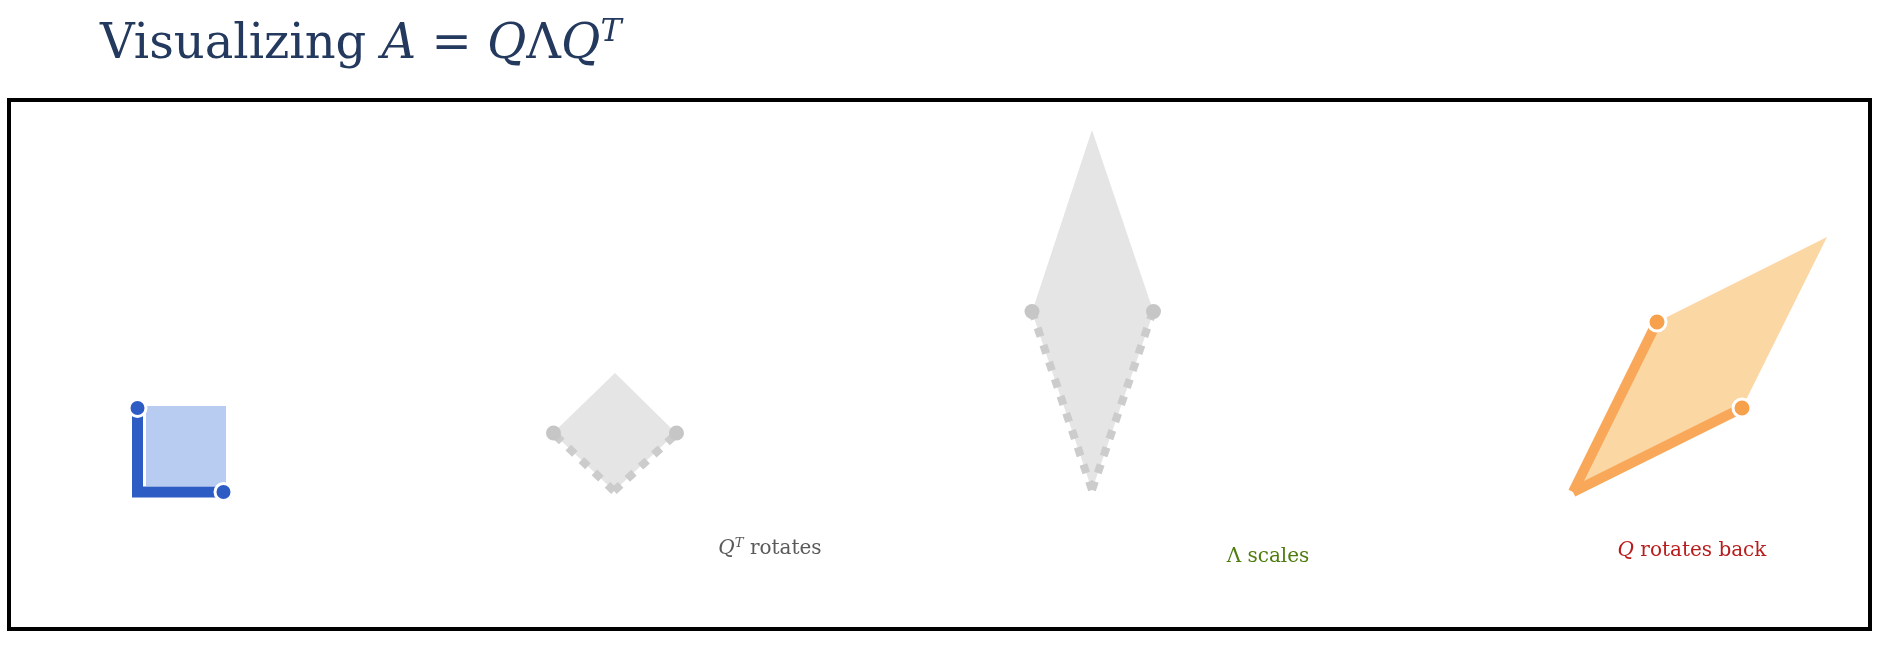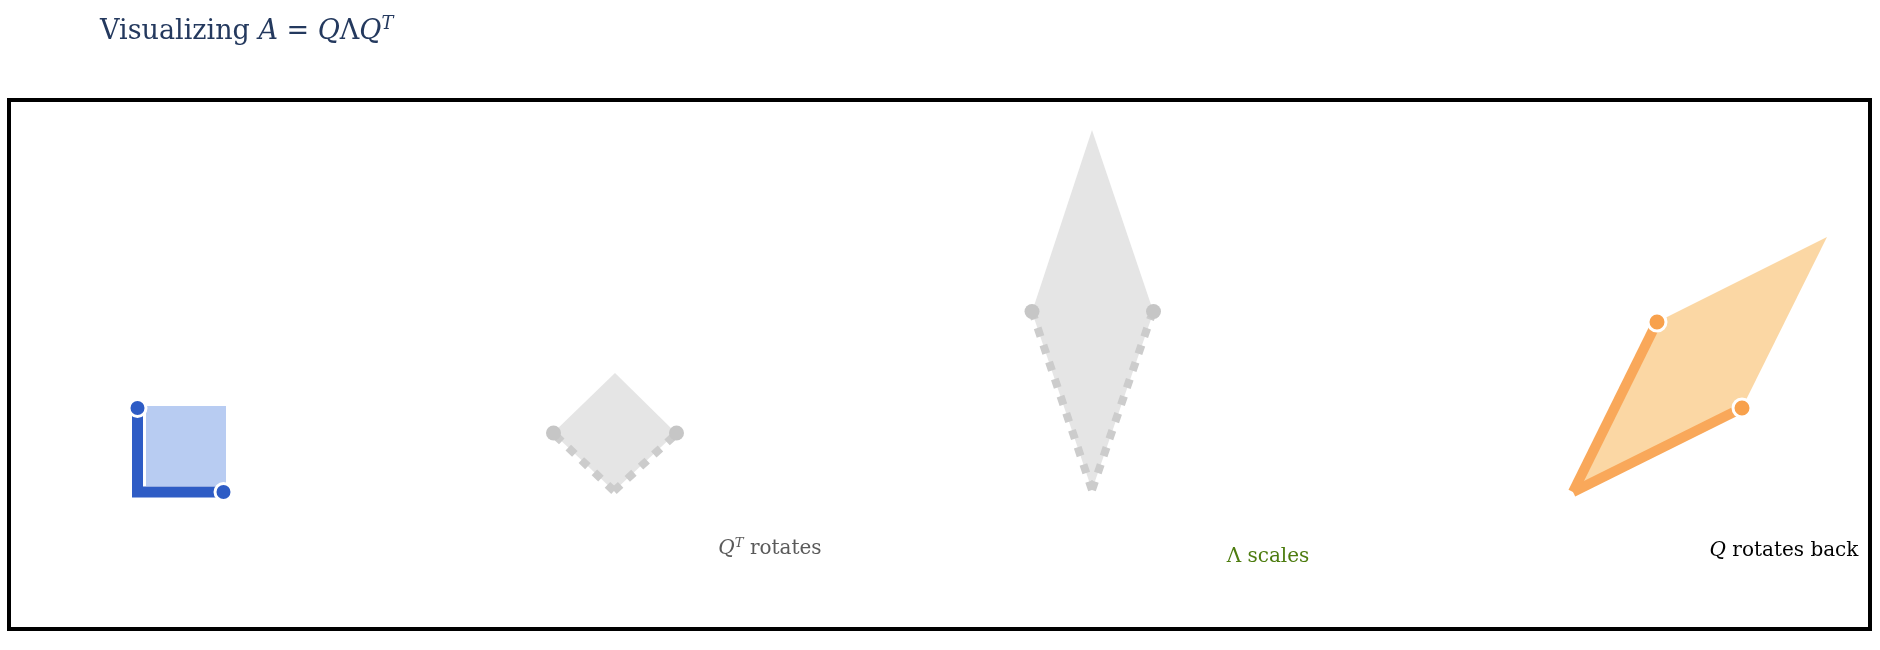--- a/index.html
+++ b/index.html
@@ -6,21 +6,21 @@
     margin: 0; padding: 0;
     width: 1880px; height: 650px;
     background: #ffffff;
     overflow: hidden;
     font-family: "DejaVu Serif", serif;
     position: relative;
   }
   .title {
     position: absolute;
     left: 100px; top: 13px;
-    font-size: 27px;
+    font-size: 48px;
     line-height: 1.1;
     white-space: nowrap;
   }
   .panel {
     position: absolute;
     left: 7px; top: 98px;
     width: 1865px; height: 533px;
     box-sizing: border-box;
     background: #ffffff;
   }
@@ -74,14 +74,14 @@
       <line x1="1573" y1="492" x2="1740" y2="409" stroke="#f9a85a" stroke-width="10" stroke-linecap="butt"></line>
       <line x1="1573" y1="492" x2="1656" y2="324" stroke="#f9a85a" stroke-width="10" stroke-linecap="butt"></line>
       <circle cx="1742" cy="408" r="9" fill="#f8a14c" stroke="#ffffff" stroke-width="3"></circle>
       <circle cx="1657" cy="322" r="9" fill="#f8a14c" stroke="#ffffff" stroke-width="3"></circle>
     </g>
   </svg>
 
 <div id="labels">
     <div class="shape-label" style="left: 770px; top: 547px; color: rgb(90, 90, 90);"><span class="rt-i">Q</span><sup class="rt-i">T</sup><span class="rt-r"> rotates</span></div>
     <div class="shape-label" style="left: 1268px; top: 555px; color: #4d7c0f;"><span class="rt-r">Λ scales</span></div>
-    <div class="shape-label" style="left: 1784px; top: 549px; color: #000000;"><span class="rt-i">Q</span><span class="rt-r"> rotates back</span></div>
+    <div class="shape-label" style="left: 1692px; top: 549px; color: #b91c1c;"><span class="rt-i">Q</span><span class="rt-r"> rotates back</span></div>
   </div>
 
 </body></html>

